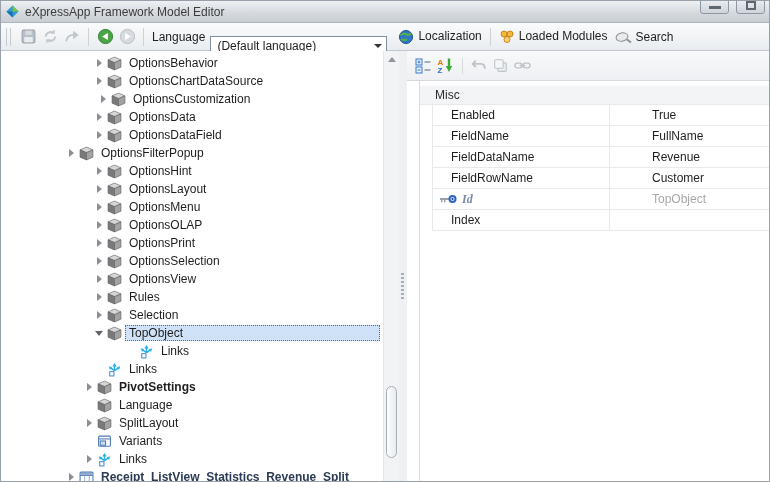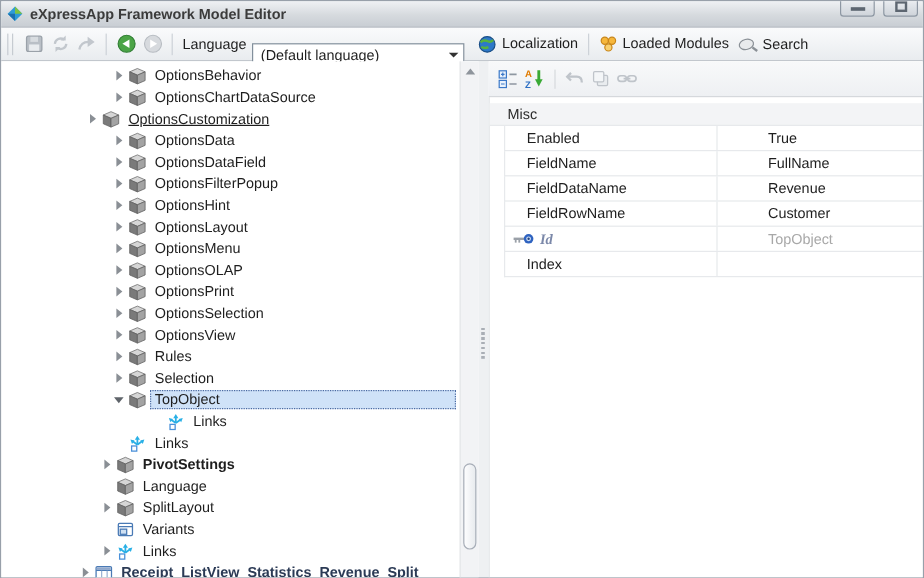--- a/index.html
+++ b/index.html
@@ -3,21 +3,21 @@
 <meta charset="utf-8">
 <style>
   * { box-sizing: border-box; margin: 0; padding: 0; }
   html,body { width:770px; height:482px; overflow:hidden; }
   body { font-family:"Liberation Sans", sans-serif; font-size:12px; color:#1e1e1e; background:#eef0f2; }
   .window { width:770px; height:482px; border:1px solid #98a0aa; position:relative; background:#eef0f2; overflow:hidden; }
 
   
   .titlebar { height:22px; background:linear-gradient(#eff1f4,#d6dade 55%,#c9ced4); display:flex; align-items:center; padding-left:4px; border-bottom:1px solid #aeb4bb; position:relative; }
   .app-icon { width:15px; height:15px; margin-right:5px; flex:0 0 auto; }
-  .title-text { font-weight:bold; color:#3b3b3b; white-space:nowrap; }
+  .title-text { font-weight:normal; color:#3b3b3b; white-space:nowrap; }
   .winbtns { position:absolute; right:4px; top:-9px; display:flex; gap:7px; }
   .winbtn { width:29px; height:22px; border:1px solid #8d97a3; border-radius:3px; background:linear-gradient(#fdfdfe,#dfe3e8 60%,#cfd4da); position:relative; }
   .winbtn .min-glyph { position:absolute; left:8px; bottom:4px; width:12px; height:3px; background:#5d6671; }
   .winbtn .max-glyph { position:absolute; left:9px; bottom:3px; width:10px; height:9px; border:2px solid #5d6671; }
 
   
   .toolbar { height:28px; background:linear-gradient(#fafbfc,#e9ecef); border-bottom:1px solid #c2c7cd; display:flex; align-items:center; padding:0 4px; }
   .grip { width:5px; height:18px; margin:0 6px 0 1px; border-left:1px solid #c6cbd1; border-right:1px solid #c6cbd1; }
   .tbtn { width:22px; height:22px; display:flex; align-items:center; justify-content:center; border:1px solid transparent; border-radius:2px; flex:0 0 auto; }
   .tsep { width:1px; height:18px; background:#cdd2d8; margin:0 5px; flex:0 0 auto; }
@@ -53,21 +53,21 @@
 
   
   .splitter { width:8px; flex:0 0 auto; position:relative; background:#eef0f2; }
   .splitter .dots { position:absolute; left:2px; top:222px; width:3px; height:26px; background:repeating-linear-gradient(#a9aeb5 0 2px, transparent 2px 4px); }
 
   
   .prop-panel { flex:1; background:#fff; display:flex; flex-direction:column; overflow:hidden; }
   .prop-toolbar { height:30px; background:linear-gradient(#f8f9fa,#eef0f3); border-bottom:1px solid #d5d8dc; display:flex; align-items:center; padding-left:6px; flex:0 0 auto; }
   .ptbtn { width:21px; height:21px; display:flex; align-items:center; justify-content:center; margin-right:1px; border-radius:2px; }
   .ptsep { width:1px; height:16px; background:#d6d9dd; margin:0 5px; }
-  .prop-content { flex:1; margin-left:0; border-left:1px solid #d9dce0; padding-top:5px; }
+  .prop-content { flex:1; margin-left:12px; border-left:1px solid #d9dce0; padding-top:5px; }
   .cat-row { height:19px; background:#f3f4f6; display:flex; align-items:center; padding-left:15px; color:#2b2b2b; border-bottom:1px solid #e7e9ec; }
   .prop-row { height:21px; margin-left:12px; display:flex; border-bottom:1px solid #e7e9ec; border-left:1px solid #e7e9ec;gap:36px; }
   .pname { width:177px; flex:0 0 auto; display:flex; align-items:center; padding-left:18px; border-right:1px solid #e7e9ec; }
   .pname.keyed { padding-left:6px; gap:5px; }
   .pname.keyed .idtxt { font-family:"Liberation Serif", serif; font-style:italic; font-weight:bold; color:#7b88a9; }
   .pval { flex:1; display:flex; align-items:center; padding-left:6px; }
   .pval.muted { color:#a8a8a8; }
   .keysvg { width:18px; height:10px; }
 </style>
 </head>
@@ -196,21 +196,21 @@
             </span>
             <span class="ticon">
               <svg viewBox="0 0 14 14">
                 <polygon points="7,1 13,3.6 7,6.2 1,3.6" fill="#d6d6d6" stroke="#6b6b6b" stroke-width="0.6"></polygon>
                 <polygon points="1,3.6 7,6.2 7,13 1,10.4" fill="#7a7a7a" stroke="#5f5f5f" stroke-width="0.6"></polygon>
                 <polygon points="13,3.6 7,6.2 7,13 13,10.4" fill="#a3a3a3" stroke="#5f5f5f" stroke-width="0.6"></polygon>
               </svg>
             </span>
             <span class="lbl">OptionsChartDataSource</span>
           </div>
-          <div class="tree-row" style="padding-left: 70px; text-decoration: underline;">
+          <div class="tree-row" style="padding-left: 96px;">
             <span class="exp">
               <i class="col"></i>
             </span>
             <span class="ticon">
               <svg viewBox="0 0 14 14">
                 <polygon points="7,1 13,3.6 7,6.2 1,3.6" fill="#d6d6d6" stroke="#6b6b6b" stroke-width="0.6"></polygon>
                 <polygon points="1,3.6 7,6.2 7,13 1,10.4" fill="#7a7a7a" stroke="#5f5f5f" stroke-width="0.6"></polygon>
                 <polygon points="13,3.6 7,6.2 7,13 13,10.4" fill="#a3a3a3" stroke="#5f5f5f" stroke-width="0.6"></polygon>
               </svg>
             </span>
@@ -235,21 +235,21 @@
             </span>
             <span class="ticon">
               <svg viewBox="0 0 14 14">
                 <polygon points="7,1 13,3.6 7,6.2 1,3.6" fill="#d6d6d6" stroke="#6b6b6b" stroke-width="0.6"></polygon>
                 <polygon points="1,3.6 7,6.2 7,13 1,10.4" fill="#7a7a7a" stroke="#5f5f5f" stroke-width="0.6"></polygon>
                 <polygon points="13,3.6 7,6.2 7,13 13,10.4" fill="#a3a3a3" stroke="#5f5f5f" stroke-width="0.6"></polygon>
               </svg>
             </span>
             <span class="lbl">OptionsDataField</span>
           </div>
-          <div class="tree-row" style="padding-left: 92px; text-align: right;">
+          <div class="tree-row" style="padding-left: 64px; text-align: right;">
             <span class="exp">
               <i class="col"></i>
             </span>
             <span class="ticon">
               <svg viewBox="0 0 14 14">
                 <polygon points="7,1 13,3.6 7,6.2 1,3.6" fill="#d6d6d6" stroke="#6b6b6b" stroke-width="0.6"></polygon>
                 <polygon points="1,3.6 7,6.2 7,13 1,10.4" fill="#7a7a7a" stroke="#5f5f5f" stroke-width="0.6"></polygon>
                 <polygon points="13,3.6 7,6.2 7,13 13,10.4" fill="#a3a3a3" stroke="#5f5f5f" stroke-width="0.6"></polygon>
               </svg>
             </span>

